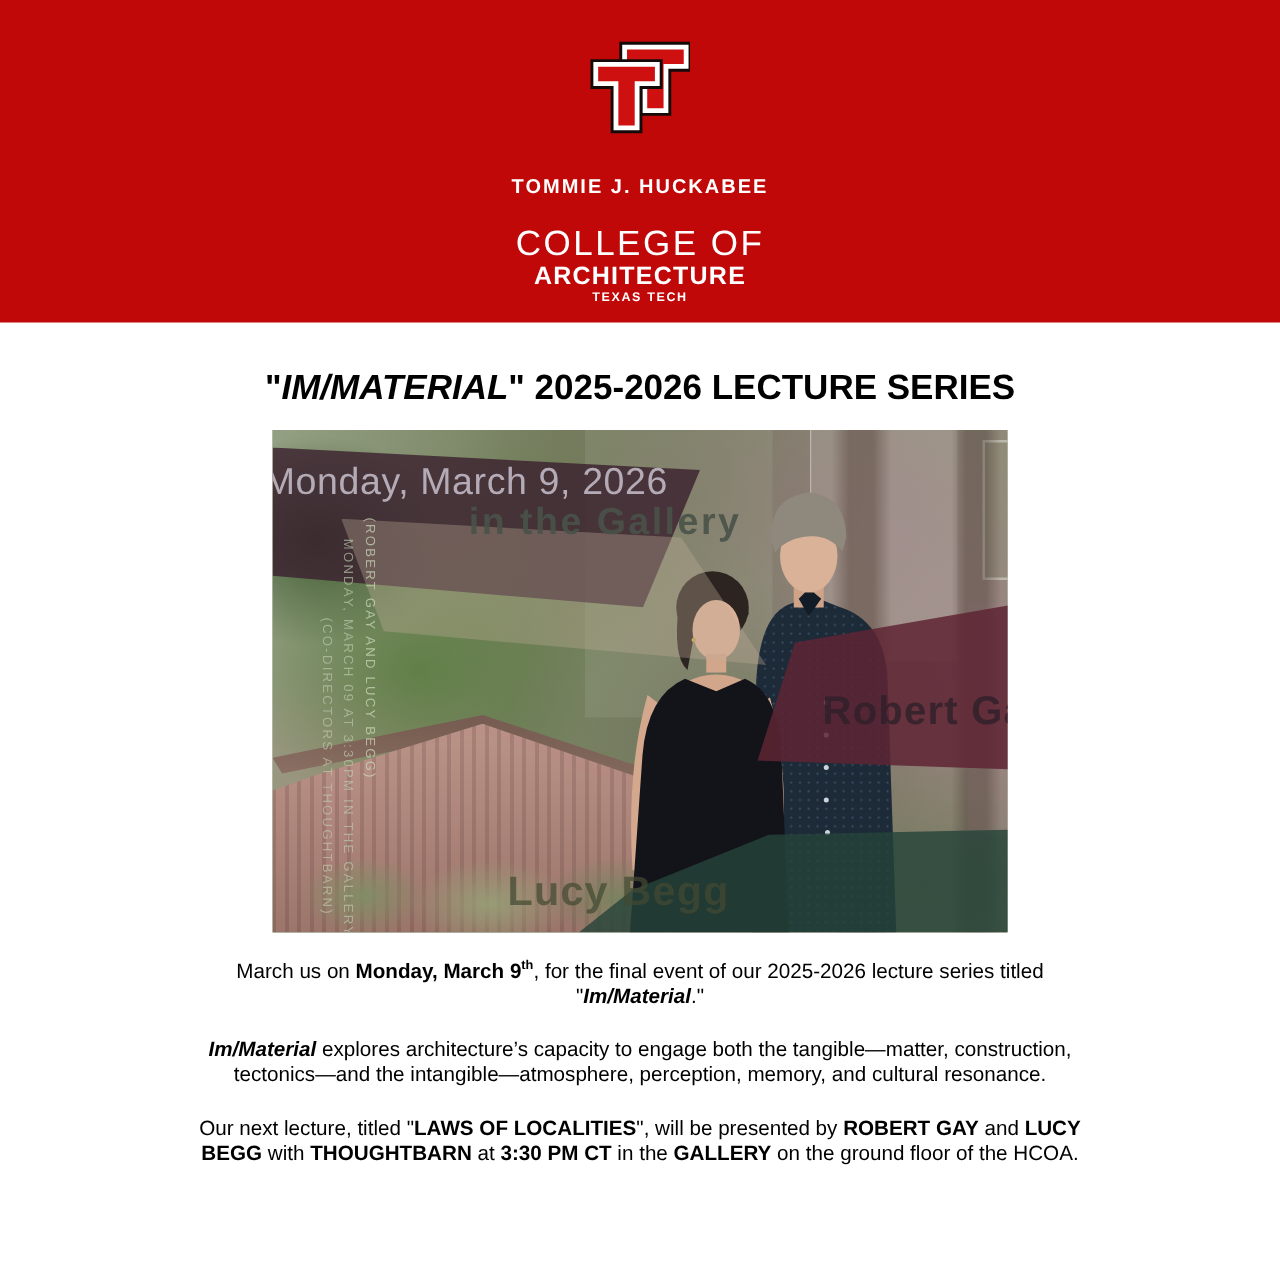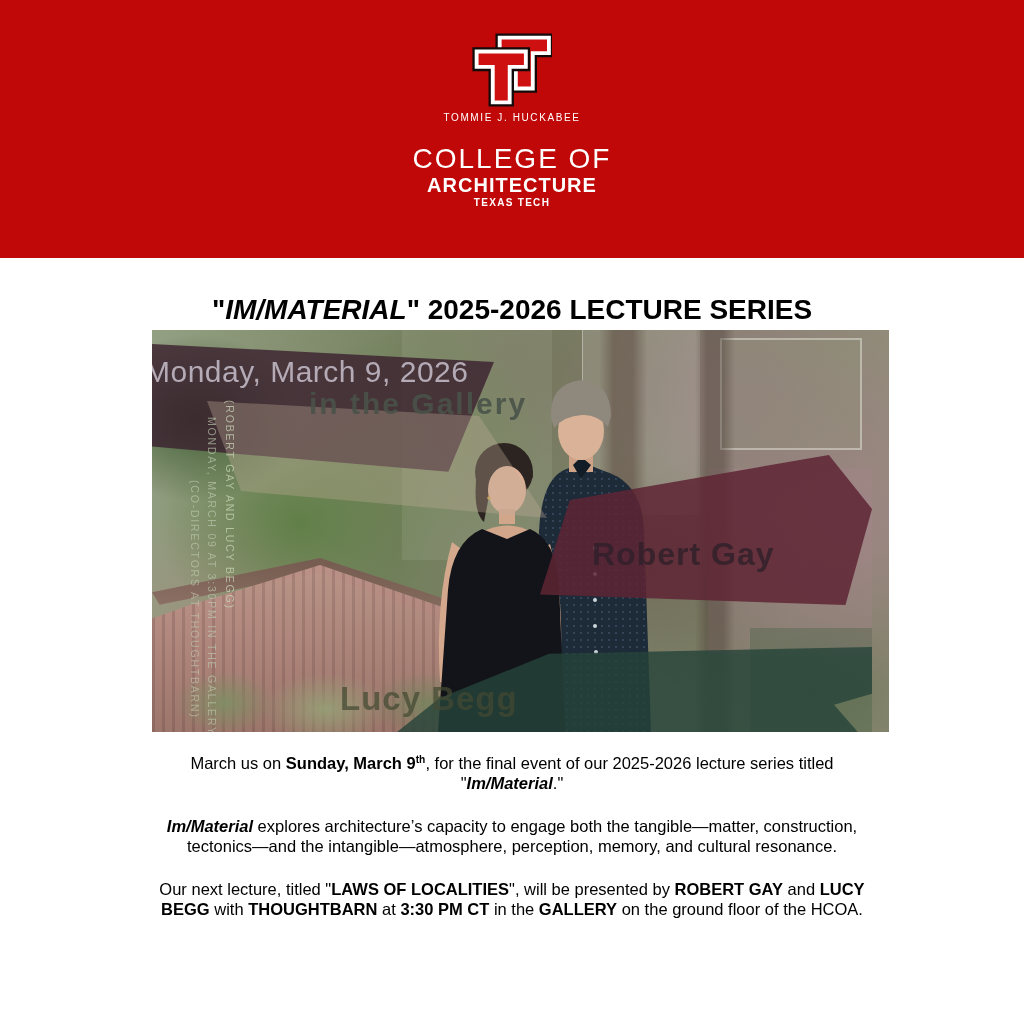--- a/index.html
+++ b/index.html
@@ -3,37 +3,37 @@
 <meta charset="utf-8">
 <style>
   * { margin:0; padding:0; box-sizing:border-box; }
   html,body { width:1024px; background:#ffffff; font-family:"Liberation Sans", sans-serif; }
   .page { width:1024px; height:1024px; overflow:hidden; background:#fff; }
 
   
   .banner { height:258px; background:#c10808; text-align:center; color:#fff; }
   .logo-wrap { padding-top:32px; }
   .logo-wrap svg { width:80px; height:76px; display:inline-block; }
-  .hdr-name { margin-top:0; font-size:10px; font-weight:normal; letter-spacing:1.6px; }
+  .hdr-name { margin-top:28px; font-size:16px; font-weight:bold; letter-spacing:1.6px; }
   .hdr-college { margin-top:20px; font-size:28px; font-weight:normal; letter-spacing:2px; }
   .hdr-arch { font-size:20px; font-weight:bold; letter-spacing:1px; margin-top:-1px; }
   .hdr-univ { font-size:10px; font-weight:bold; letter-spacing:1.3px; }
 
   
   .content { width:720px; margin:0 auto; text-align:center; color:#000; }
   h1.nl-title { margin-top:17px; font-size:27px; font-weight:bold;
     text-decoration:underline; text-decoration-thickness:2.5px; text-underline-offset:4px; }
   h2.series-title { margin-top:36px; font-size:28px; font-weight:bold; }
 
   .body-p { margin:24px auto 0; width:708px; font-size:16.5px; line-height:19.5px; text-align:center; }
   .body-p:first-of-type { margin-top:22px; }
   .body-p sup { font-size:62%; vertical-align:super; line-height:0; }
 
   
-  .poster { position:relative; width:737px; height:402px; margin:4px auto 0; overflow:hidden; background:#7c856a;padding-left:48px; }
+  .poster { position:relative; width:588px; height:402px; margin:18px auto 0; overflow:hidden; background:#7c856a;padding-left:48px; }
   .poster > * { position:absolute; }
   .poster-bg { inset:0;
     background:
       radial-gradient(150px 120px at 6% 22%, rgba(58,88,46,.9), rgba(58,88,46,0) 70%),
       radial-gradient(200px 170px at 20% 48%, rgba(92,125,66,.85), rgba(92,125,66,0) 70%),
       radial-gradient(190px 150px at 36% 26%, rgba(108,128,82,.75), rgba(108,128,82,0) 70%),
       radial-gradient(230px 190px at 53% 12%, rgba(118,112,92,.6), rgba(118,112,92,0) 72%),
       radial-gradient(270px 210px at 79% 16%, rgba(151,124,130,.75), rgba(151,124,130,0) 72%),
       radial-gradient(250px 250px at 95% 48%, rgba(160,129,134,.7), rgba(160,129,134,0) 70%),
       radial-gradient(210px 170px at 68% 60%, rgba(96,88,74,.5), rgba(96,88,74,0) 72%),
@@ -176,17 +176,17 @@
       <div class="vcol vt1">(ROBERT GAY AND LUCY BEGG)</div>
       <div class="vcol vt2">MONDAY, MARCH 09 AT 3:30PM IN THE GALLERY</div>
       <div class="vcol vt3">(CO-DIRECTORS AT THOUGHTBARN)</div>
 
       <div class="band-robert" style="background-color: rgb(94, 37, 52);"></div>
       <div class="band-lucy" style="background-color: rgb(38, 67, 58);"></div>
       <div class="name-overlay name-robert">Robert Gay</div>
       <div class="name-overlay name-lucy">Lucy Begg</div>
     </figure>
 
-    <p class="body-p"><span>March us on </span><span style="font-weight: bold;">Sunday, March 9</span><sup style="font-weight: bold;">th</sup><span>, for the final event of our 2025-2026 lecture series titled "</span><span style="font-weight: bold; font-style: italic;">Im/Material</span><span>."</span></p>
+    <p class="body-p"><span>March us on </span><span style="font-weight: bold;">Monday, March 9</span><sup style="font-weight: bold;">th</sup><span>, for the final event of our 2025-2026 lecture series titled "</span><span style="font-weight: bold; font-style: italic;">Im/Material</span><span>."</span></p>
     <p class="body-p"><span style="font-weight: bold; font-style: italic;">Im/Material</span><span> explores architecture’s capacity to engage both the tangible—matter, construction, tectonics—and the intangible—atmosphere, perception, memory, and cultural resonance.</span></p>
     <p class="body-p"><span>Our next lecture, titled "</span><span style="font-weight: bold;">LAWS OF LOCALITIES</span><span>", will be presented by </span><span style="font-weight: bold;">ROBERT GAY</span><span> and </span><span style="font-weight: bold;">LUCY BEGG</span><span> with </span><span style="font-weight: bold;">THOUGHTBARN</span><span> at </span><span style="font-weight: bold;">3:30 PM CT</span><span> in the </span><span style="font-weight: bold;">GALLERY</span><span> on the ground floor of the HCOA.</span></p>
   </main>
 </div>
 
 </body></html>

